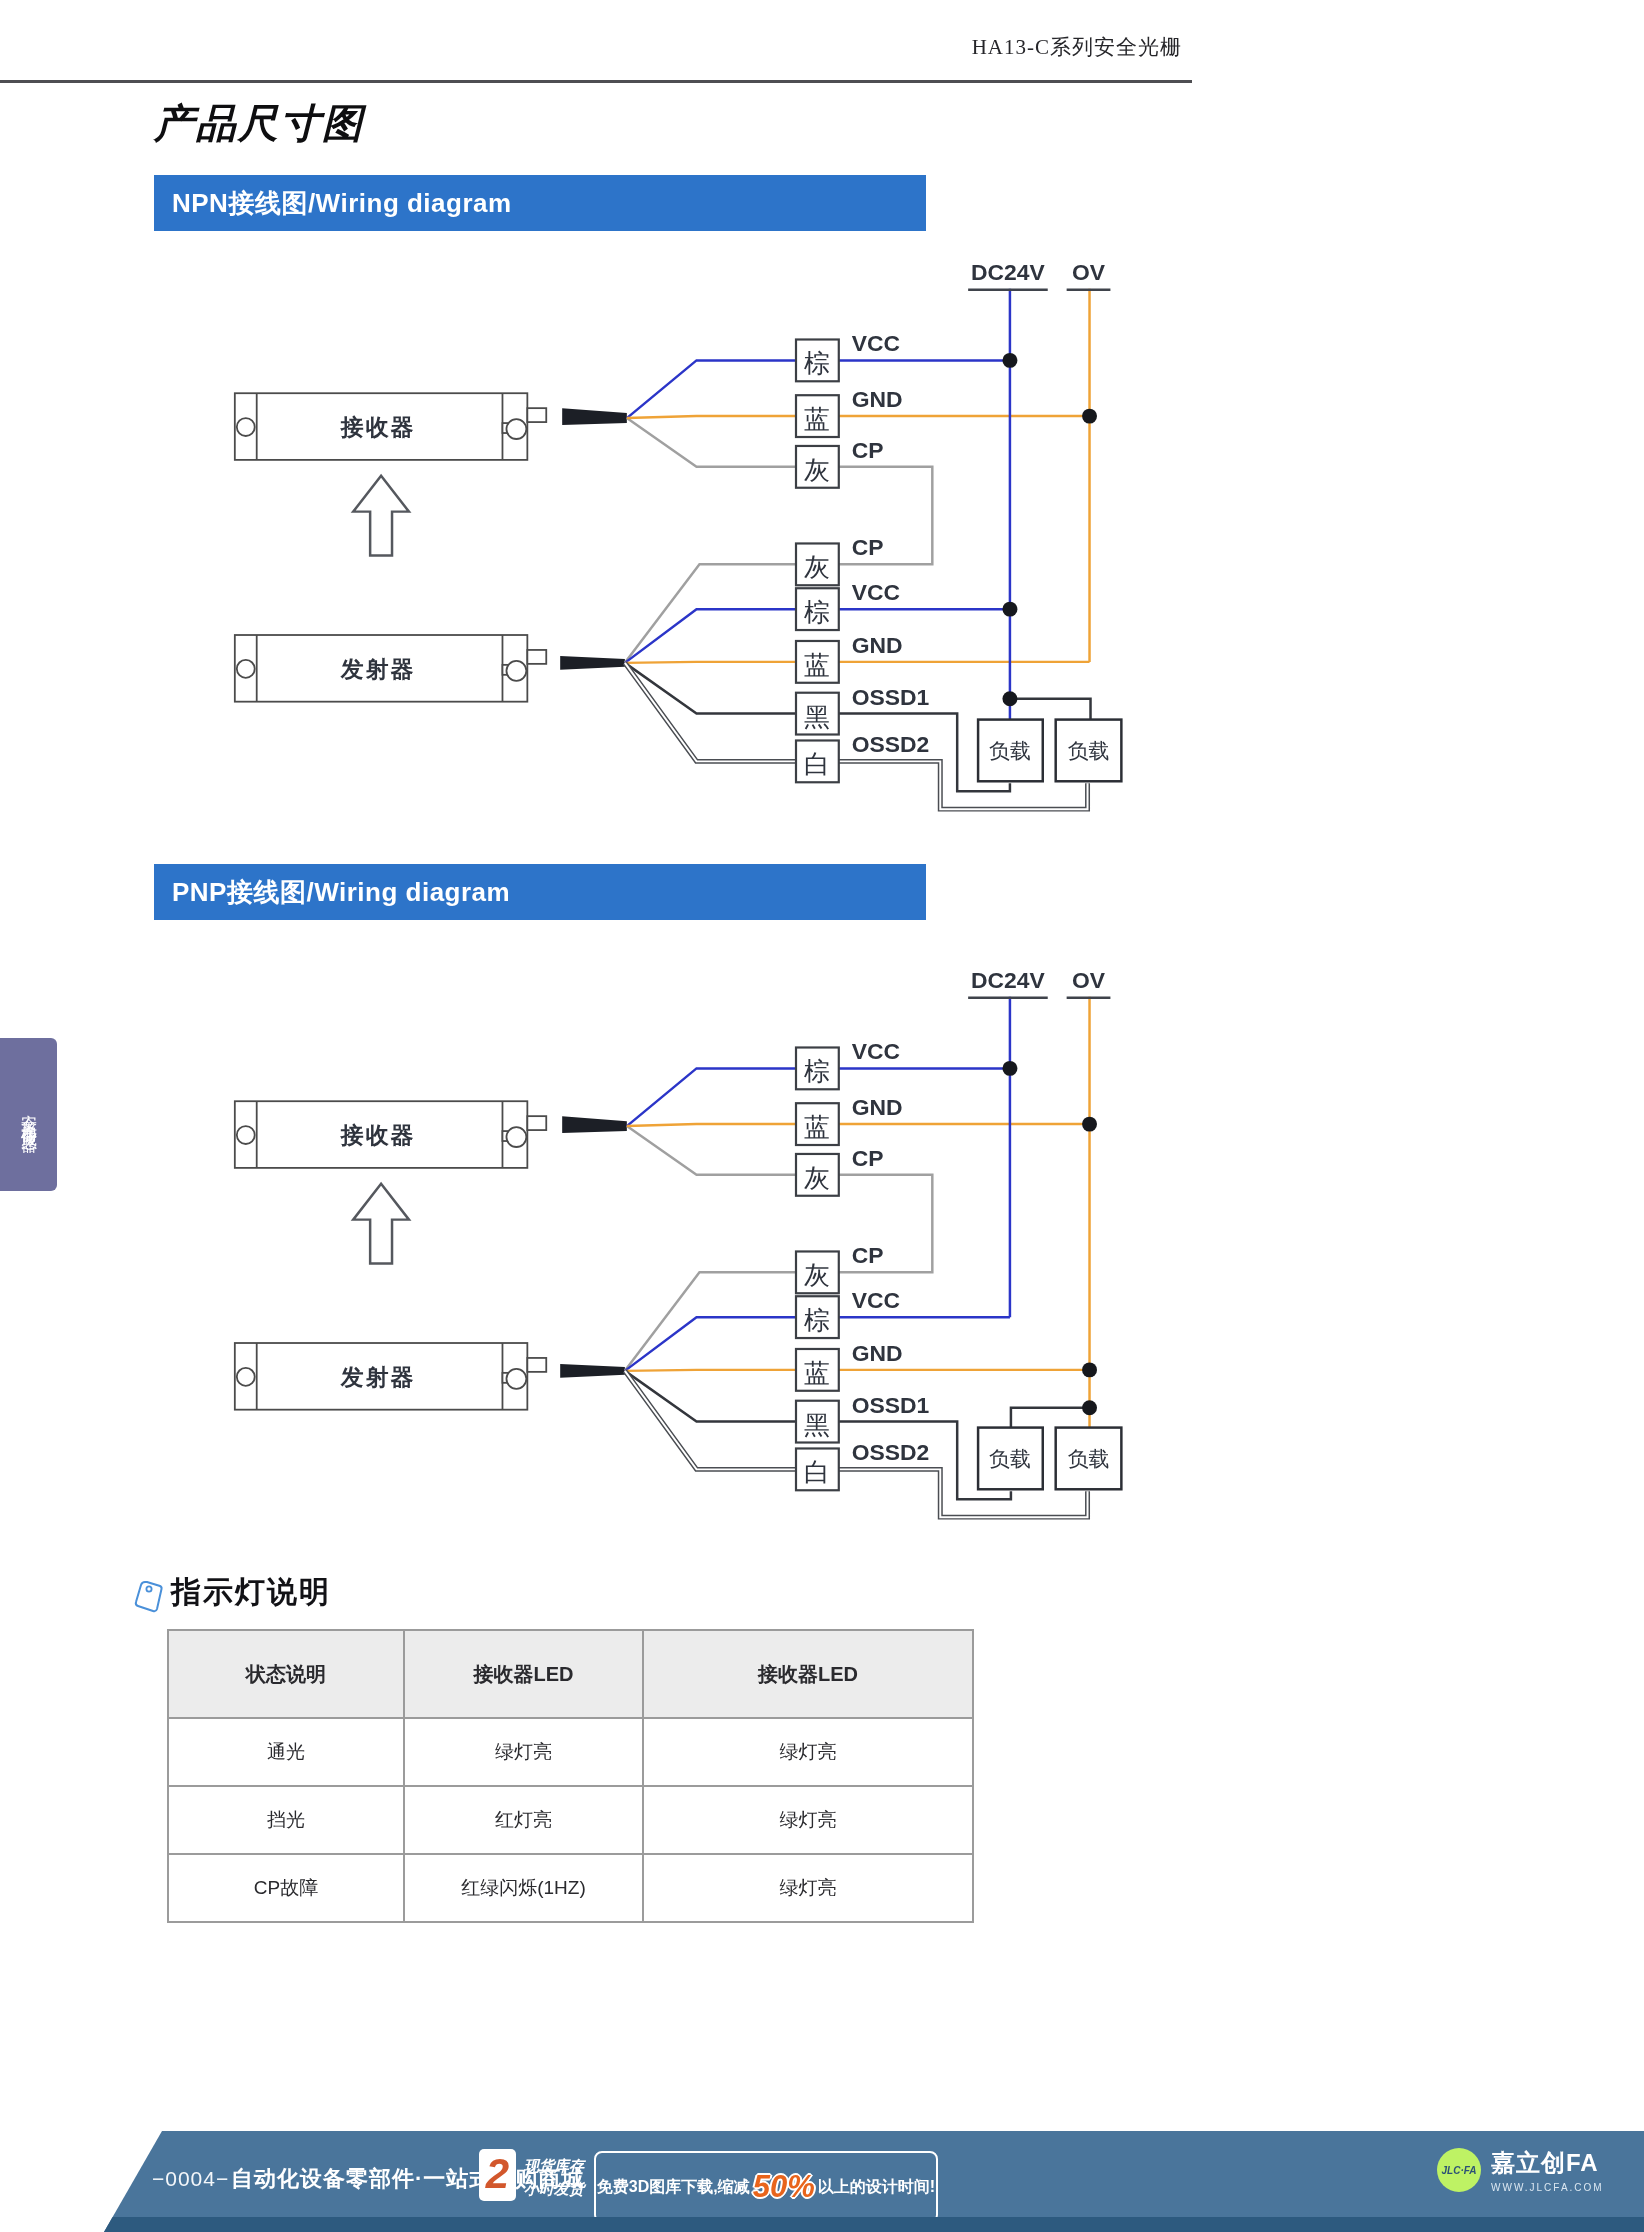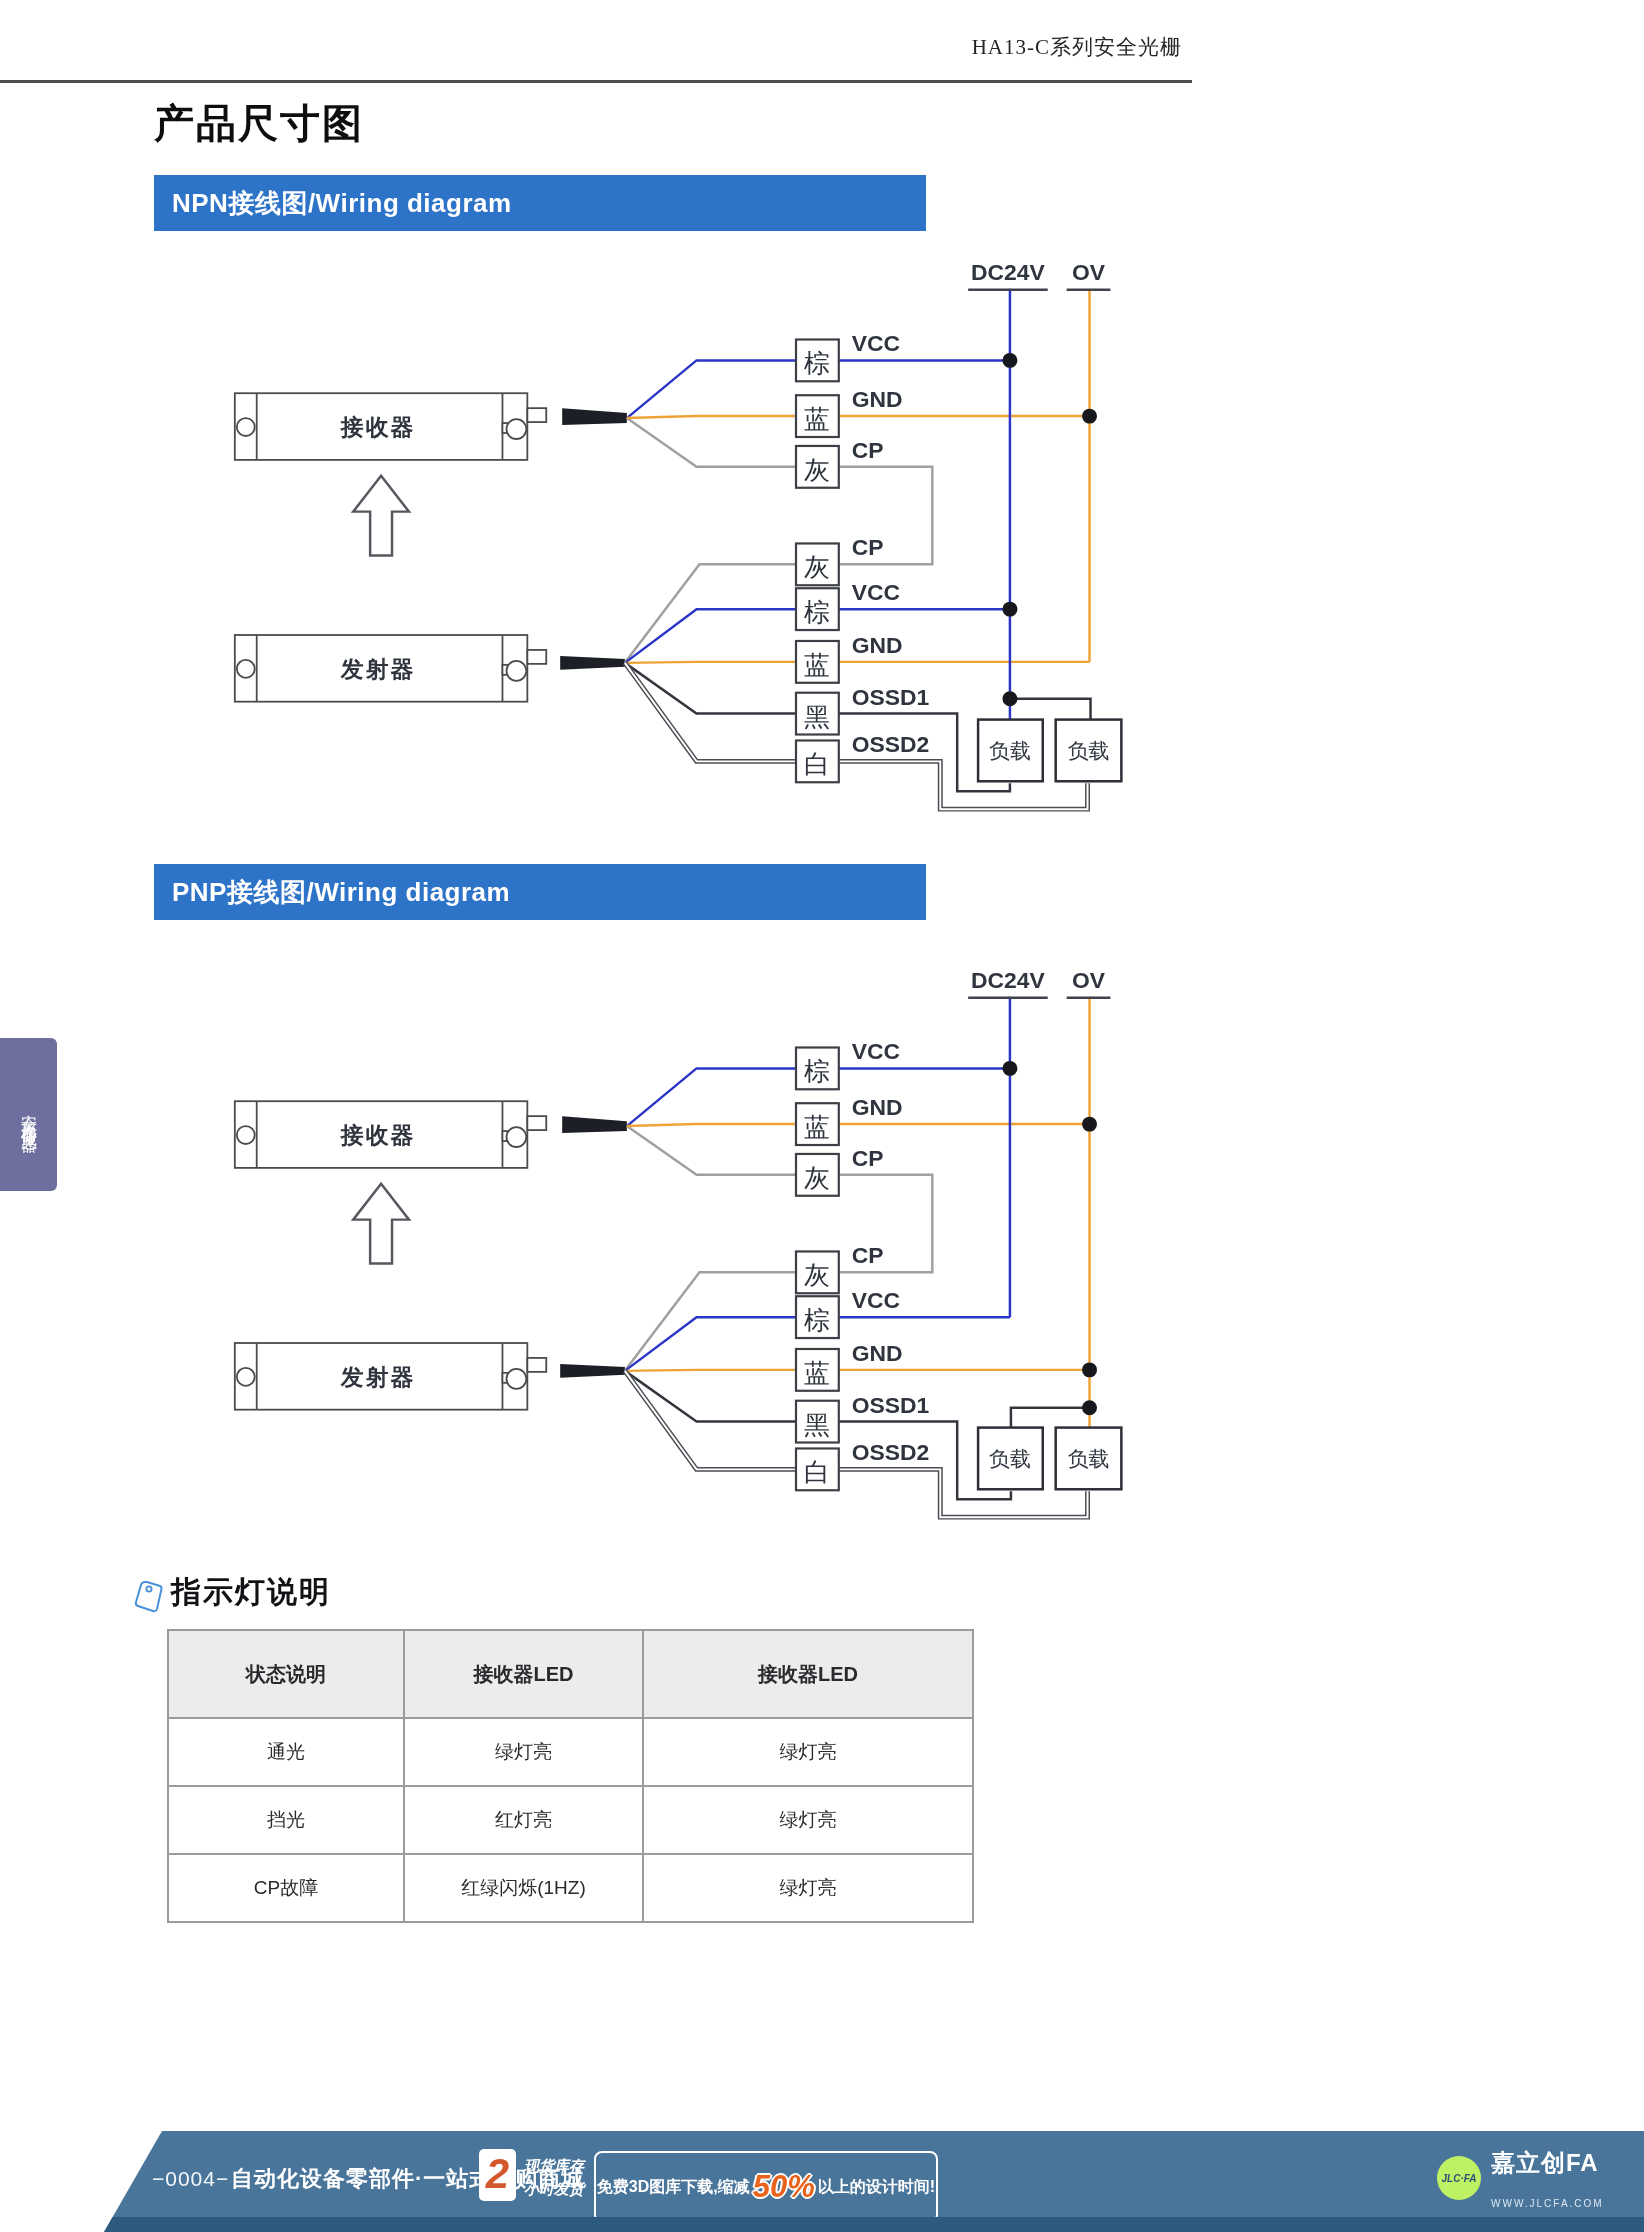--- a/index.html
+++ b/index.html
@@ -4,21 +4,21 @@
 <style>
   * { margin:0; padding:0; box-sizing:border-box; }
   body { background:#888; font-family:"Liberation Sans", sans-serif; }
   .page { position:relative; width:1645px; height:2233px; background:#ffffff; overflow:hidden; margin:0 auto; }
 
   
   .header-title { position:absolute; left:943px; top:33px; width:239px; text-align:right;
     font-family:"Liberation Serif", serif; font-size:21px; color:#26262a; letter-spacing:1px; }
   .header-rule { position:absolute; left:0; top:80px; width:1192px; height:3px; background:#4e4e52; }
 
-  .page-title { position:absolute; left:154px; top:96px; font-size:40px; font-weight:bold; color:#0e0e10; letter-spacing:2px; }
+  .page-title { position:absolute; left:154px; top:96px; font-size:40px; font-weight:bold; color:#0e0e10; letter-spacing:2px;font-style:italic; }
 
   .banner { position:absolute; left:154px; width:772px; height:56px; background:#2d74c9; color:#ffffff;
     font-size:26px; font-weight:700; line-height:56px; padding-left:18px; letter-spacing:0.5px; }
   .banner-npn { top:175px; }
   .banner-pnp { top:864px; }
 
   .diagram { position:absolute; left:0; width:1194px; height:597px; }
   .diagram-npn { top:239px; }
   .diagram-pnp { top:947px; }
   .diagram text { font-family:"Liberation Sans", sans-serif; fill:#2f343e; }
@@ -55,21 +55,21 @@
   .promo { position:absolute; left:490px; top:20px; width:344px; height:72px; border:2px solid #ffffff; border-radius:8px;
     display:flex; align-items:center; justify-content:center; }
   .promo .pre, .promo .suf { font-size:16px; font-weight:bold; }
   .promo .pct { font-size:31px; font-weight:bold; font-style:italic; color:#e8641c; margin:0 3px;
     text-shadow:-2px 0 #fff, 2px 0 #fff, 0 -2px #fff, 0 2px #fff, -1px -1px #fff, 1px 1px #fff, 1px -1px #fff, -1px 1px #fff; }
   .brand { position:absolute; left:1333px; top:16px; display:flex; align-items:center; }
   .brand .circ { width:44px; height:44px; border-radius:50%; background:#bef264; display:flex; align-items:center; justify-content:center;
     font-size:10px; font-weight:bold; font-style:italic; color:#2c5076; }
   .brand .nm { margin-left:10px; }
   .brand .cn { font-size:24px; font-weight:bold; letter-spacing:1px; }
-  .brand .url { font-size:10px; letter-spacing:2px; color:#dce8f2; margin-top:19px; }
+  .brand .url { font-size:10px; letter-spacing:2px; color:#dce8f2; margin-top:3px; }
 </style>
 </head>
 <body>
 
 <div class="page">
 
   <div class="header-title">HA13-C系列安全光栅</div>
   <div class="header-rule"></div>
 
   <h1 class="page-title">产品尺寸图</h1>

